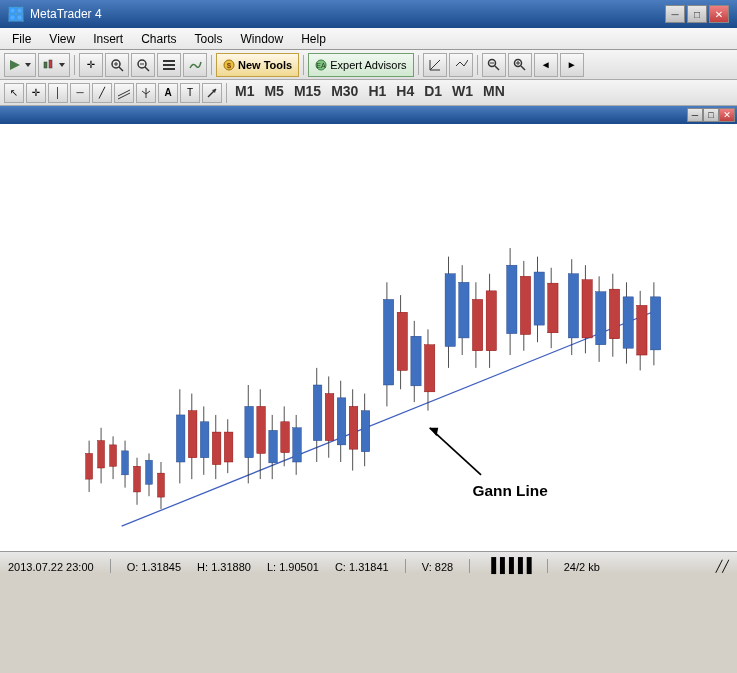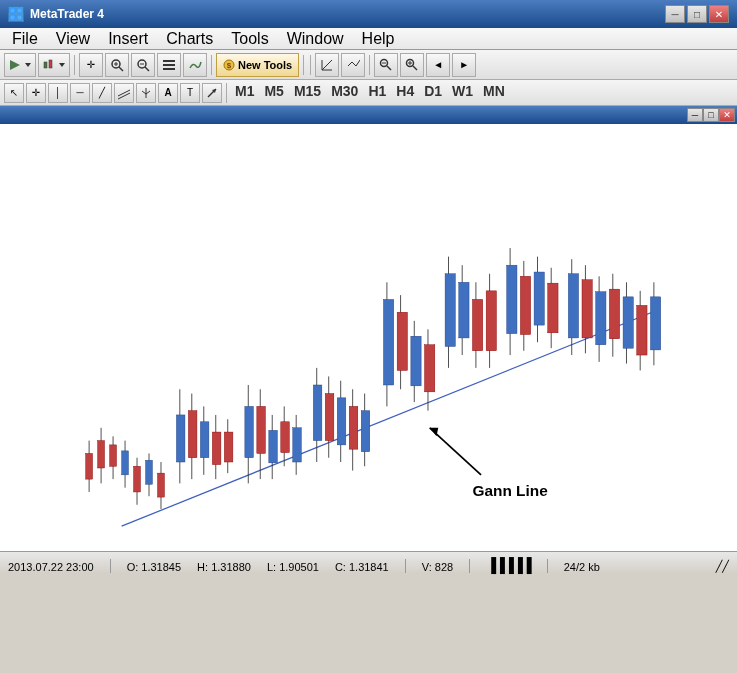--- a/index.html
+++ b/index.html
@@ -10,42 +10,42 @@
       background: linear-gradient(to bottom, #4a7cbf, #1a4a8a);
       height: 28px;
       display: flex;
       align-items: center;
       justify-content: space-between;
       padding: 0 8px;
       color: white;
     }
     .title-bar-left { display: flex; align-items: center; gap: 6px; }
     .title-bar-icon { width: 16px; height: 16px; background: #5a9fd4; border: 1px solid #3a7ab4; display: flex; align-items: center; justify-content: center; font-size: 10px; }
-    .title-bar-text { font-size: 12px; font-weight: bold; color: white; }
+    .title-bar-text { font-size: 12px; font-weight: normal; color: white; }
     .title-bar-controls { display: flex; gap: 2px; }
     .title-btn {
       width: 20px; height: 18px; background: linear-gradient(to bottom, #e8e8e8, #c0c0c0);
       border: 1px solid #888; display: flex; align-items: center; justify-content: center;
       font-size: 10px; color: #333; cursor: pointer;
     }
     .title-btn.close { background: linear-gradient(to bottom, #f08080, #c04040); color: white; }
 
     
     .menu-bar {
       background: linear-gradient(to bottom, #f8f8f8, #e8e8e8);
       height: 22px;
       display: flex;
       align-items: center;
       padding: 0 4px;
       border-bottom: 1px solid #999;
       gap: 2px;
     }
     .menu-item {
       padding: 2px 8px;
-      font-size: 16px;
+      font-size: 12px;
       color: #000;
       cursor: pointer;
     }
 
     
     .toolbar {
       background: linear-gradient(to bottom, #f5f5f5, #e0e0e0);
       height: 30px;
       display: flex;
       align-items: center;
@@ -235,20 +235,27 @@
   </div>
   <div class="tb-sep"></div>
   <div class="tb-btn-special">
     <svg width="12" height="12" viewBox="0 0 12 12">
         <circle cx="6" cy="6" r="5" fill="#e8c040" stroke="#a07010" stroke-width="1"></circle>
         <text x="6" y="9" text-anchor="middle" font-size="8" fill="#804010">$</text>
       </svg>
     <span>New Tools</span>
   </div>
   <div class="tb-sep"></div>
+  <div class="tb-btn-expert">
+    <svg width="12" height="12" viewBox="0 0 12 12">
+      <circle cx="6" cy="6" r="5" fill="#80c080" stroke="#408040" stroke-width="1"></circle>
+      <text x="6" y="9" text-anchor="middle" font-size="7" fill="#204020">EA</text>
+    </svg>
+    <span>Expert Advisors</span>
+  </div>
   <div class="tb-sep"></div>
 
   <div class="tb-btn">
     <svg width="14" height="14" viewBox="0 0 14 14">
       <line x1="2" y1="12" x2="12" y2="2" stroke="#333" stroke-width="1"></line>
       <line x1="2" y1="12" x2="2" y2="2" stroke="#333" stroke-width="1"></line>
       <line x1="2" y1="12" x2="12" y2="12" stroke="#333" stroke-width="1"></line>
     </svg>
   </div>
   <div class="tb-btn">

